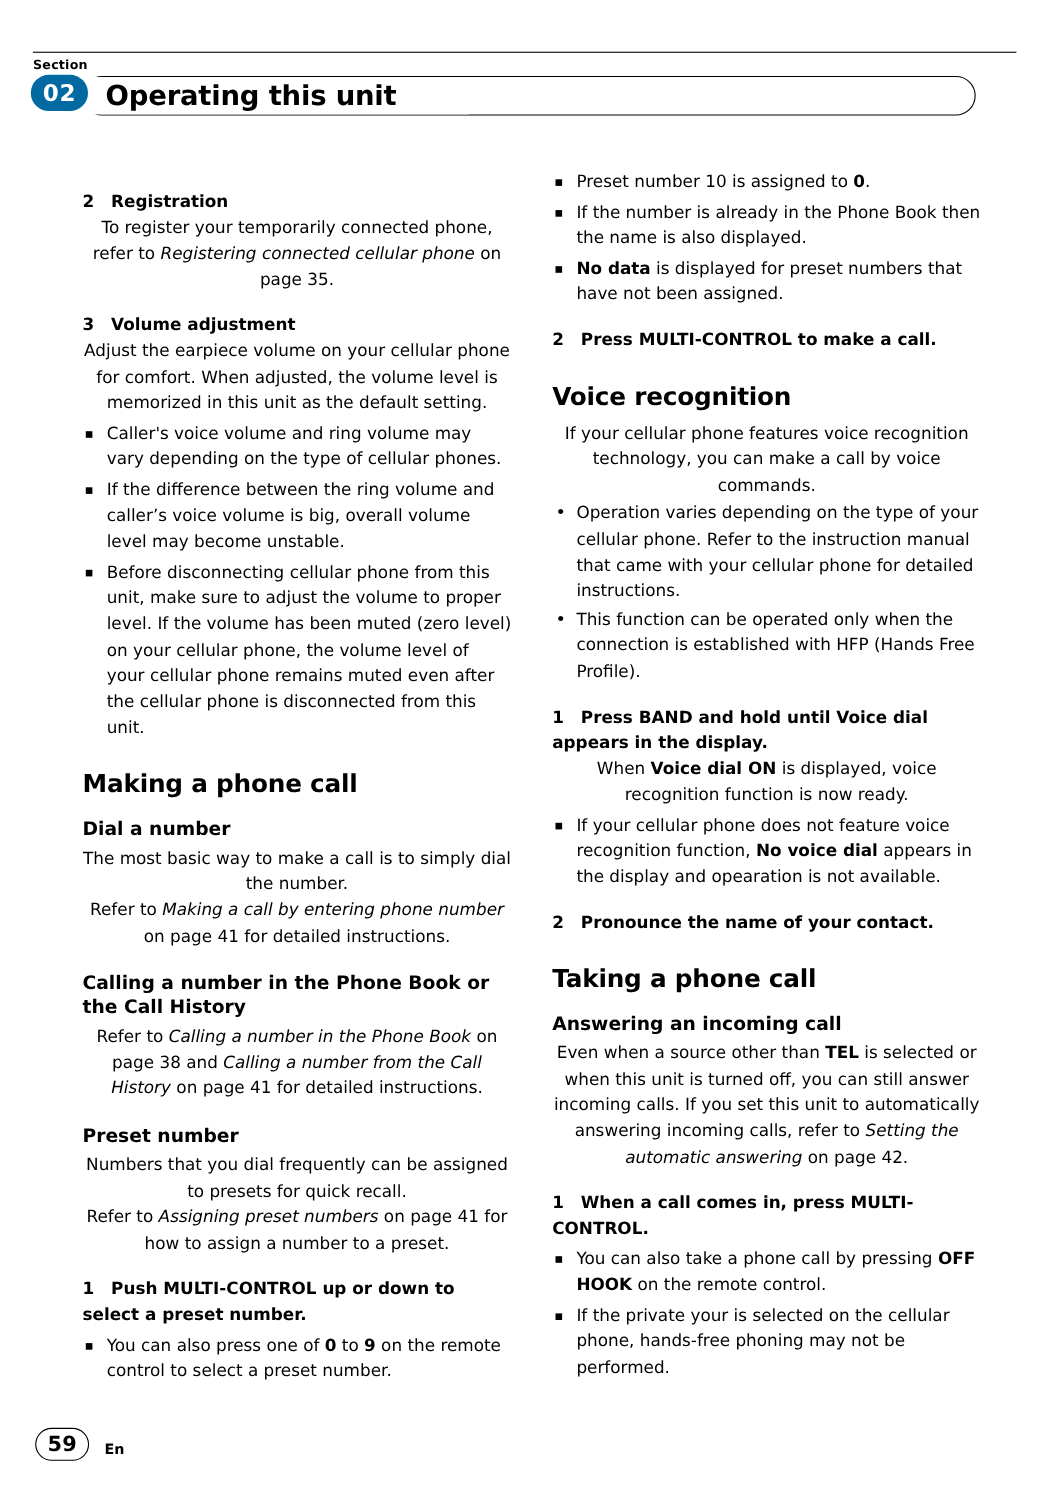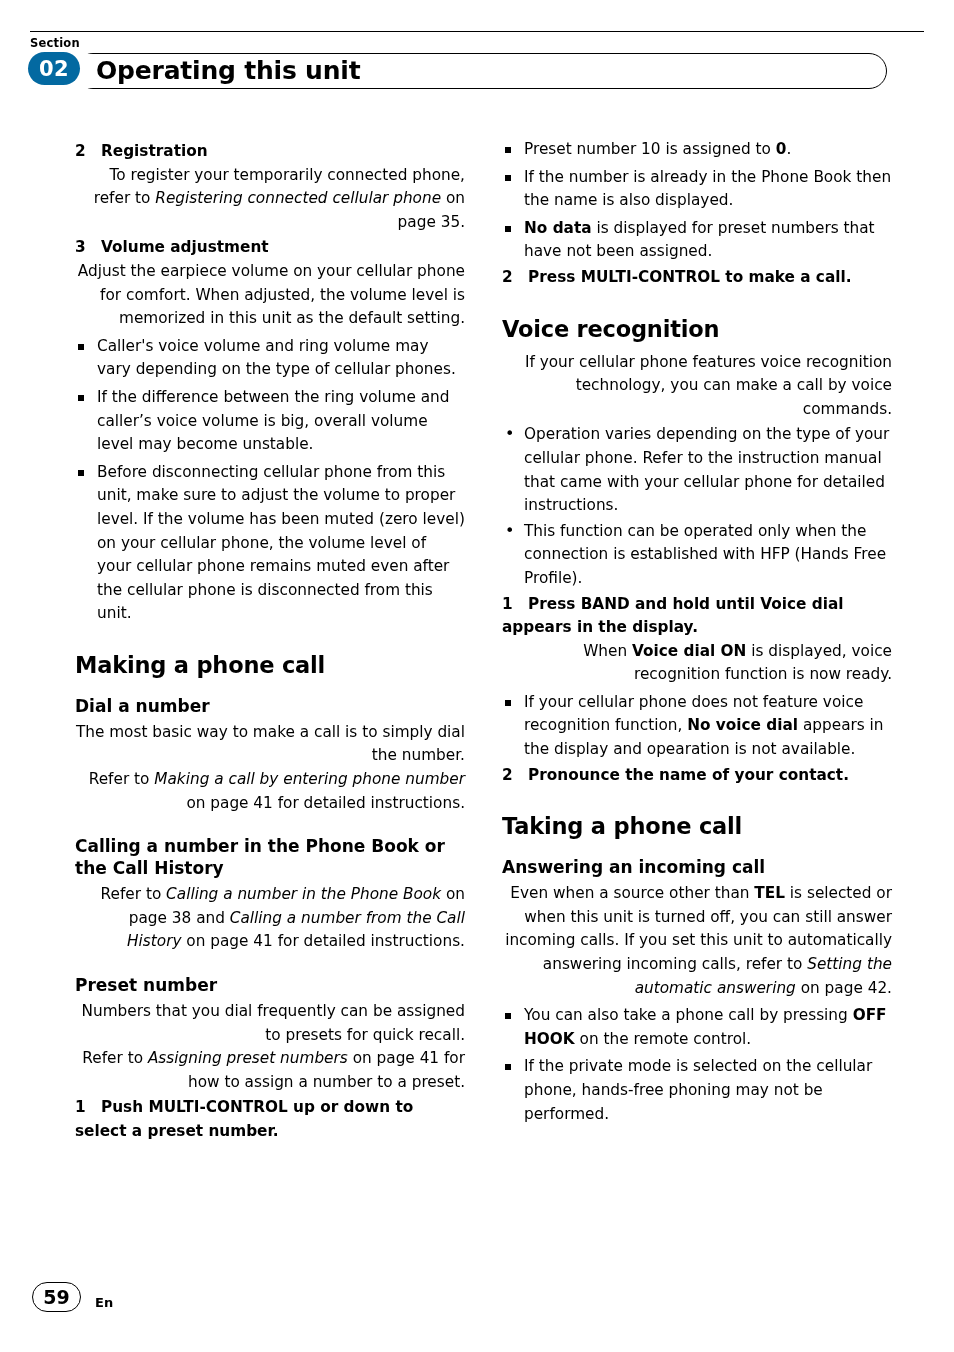--- a/index.html
+++ b/index.html
@@ -10,21 +10,21 @@
   body {
     width: 954px;
     height: 1352px;
     position: relative;
     font-family: "DejaVu Sans", sans-serif;
     color: #000000;
     overflow: hidden;
   }
   .page {
     position: absolute;
-    left: 0; top: 0;
+    left: 0; top: 16px;
     width: 954px;
     height: 1279px;
     border-radius: 22px;
   }
 
   
   .rule-top {
     position: absolute;
     left: 30px;
     top: 31px;
@@ -104,25 +104,25 @@
   h4.heading-md {
     font-size: 17px;
     font-weight: bold;
     margin: 20px 0 4px 0;
     line-height: 22px;
   }
   h4.heading-md.tight { margin-top: 16px; }
 
   p.para {
     margin: 0 0 0 0;
-    text-align: right;
+    text-align: center;
   }
 
   .numstep {
-    margin: 2px 0 0 0;
+    margin: 18px 0 0 0;
     font-weight: bold;
     font-size: 15.3px;
     line-height: 23.6px;
   }
   .numstep .num {
     font-weight: bold;
     display: inline-block;
     width: 26px;
   }
   .numstep-body {
@@ -219,20 +219,21 @@
     <h4 class="heading-md">Calling a number in the Phone Book or the Call History</h4>
     <p class="para"><span>Refer to </span><span class="it">Calling a number in the Phone Book</span><span> on page 38 and </span><span class="it">Calling a number from the Call History</span><span> on page 41 for detailed instructions.</span></p>
 
     <h4 class="heading-md">Preset number</h4>
     <p class="para">Numbers that you dial frequently can be assigned to presets for quick recall.</p>
     <p class="para"><span>Refer to </span><span class="it">Assigning preset numbers</span><span> on page 41 for how to assign a number to a preset.</span></p>
 
     <div class="numstep">
       <span class="num">1</span><span>Push MULTI-CONTROL up or down to select a preset number.</span>
     </div>
+    <p class="bullet-sq"><span>You can also press one of </span><span class="bd">0</span><span> to </span><span class="bd">9</span><span> on the remote control to select a preset number.</span></p>
 
   </div>
 
   <div class="col col-right">
 
     <p class="bullet-sq" style="margin-top:0;"><span>Preset number 10 is assigned to </span><span class="bd">0</span><span>.</span></p>
     <p class="bullet-sq">If the number is already in the Phone Book then the name is also displayed.</p>
     <p class="bullet-sq"><span class="bd">No data</span><span> is displayed for preset numbers that have not been assigned.</span></p>
 
     <div class="numstep">
@@ -251,21 +252,24 @@
     <p class="bullet-sq"><span>If your cellular phone does not feature voice recognition function, </span><span class="bd">No voice dial</span><span> appears in the display and opearation is not available.</span></p>
 
     <div class="numstep">
       <span class="num">2</span><span>Pronounce the name of your contact.</span>
     </div>
 
     <h3 class="heading-lg">Taking a phone call</h3>
     <h4 class="heading-md tight">Answering an incoming call</h4>
     <p class="para"><span>Even when a source other than </span><span class="bd">TEL</span><span> is selected or when this unit is turned off, you can still answer incoming calls. If you set this unit to automatically answering incoming calls, refer to </span><span class="it">Setting the automatic answering</span><span> on page 42.</span></p>
 
+    <div class="numstep">
+      <span class="num">1</span><span>When a call comes in, press MULTI-CONTROL.</span>
+    </div>
     <p class="bullet-sq"><span>You can also take a phone call by pressing </span><span class="bd">OFF HOOK</span><span> on the remote control.</span></p>
-    <p class="bullet-sq">If the private mode is selected on the cellular phone, hands-free phoning may not be performed.</p>
+    <p class="bullet-sq">If the private your is selected on the cellular phone, hands-free phoning may not be performed.</p>
 
   </div>
 
   <div class="footer-badge">59</div>
   <div class="footer-lang">En</div>
 
 </div>
 
 </body></html>

